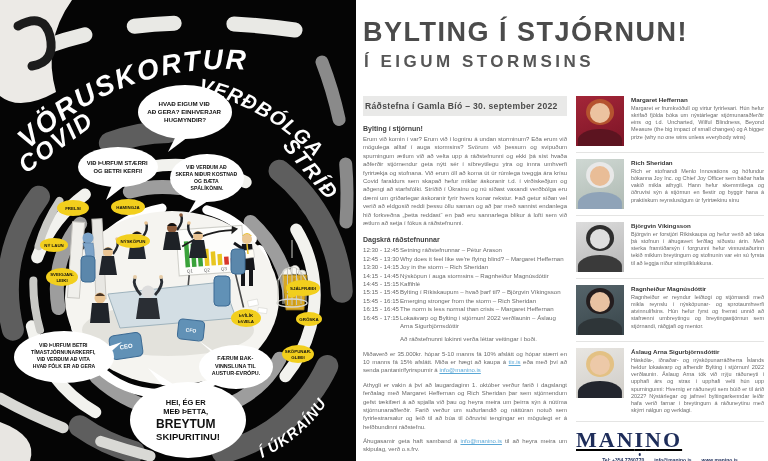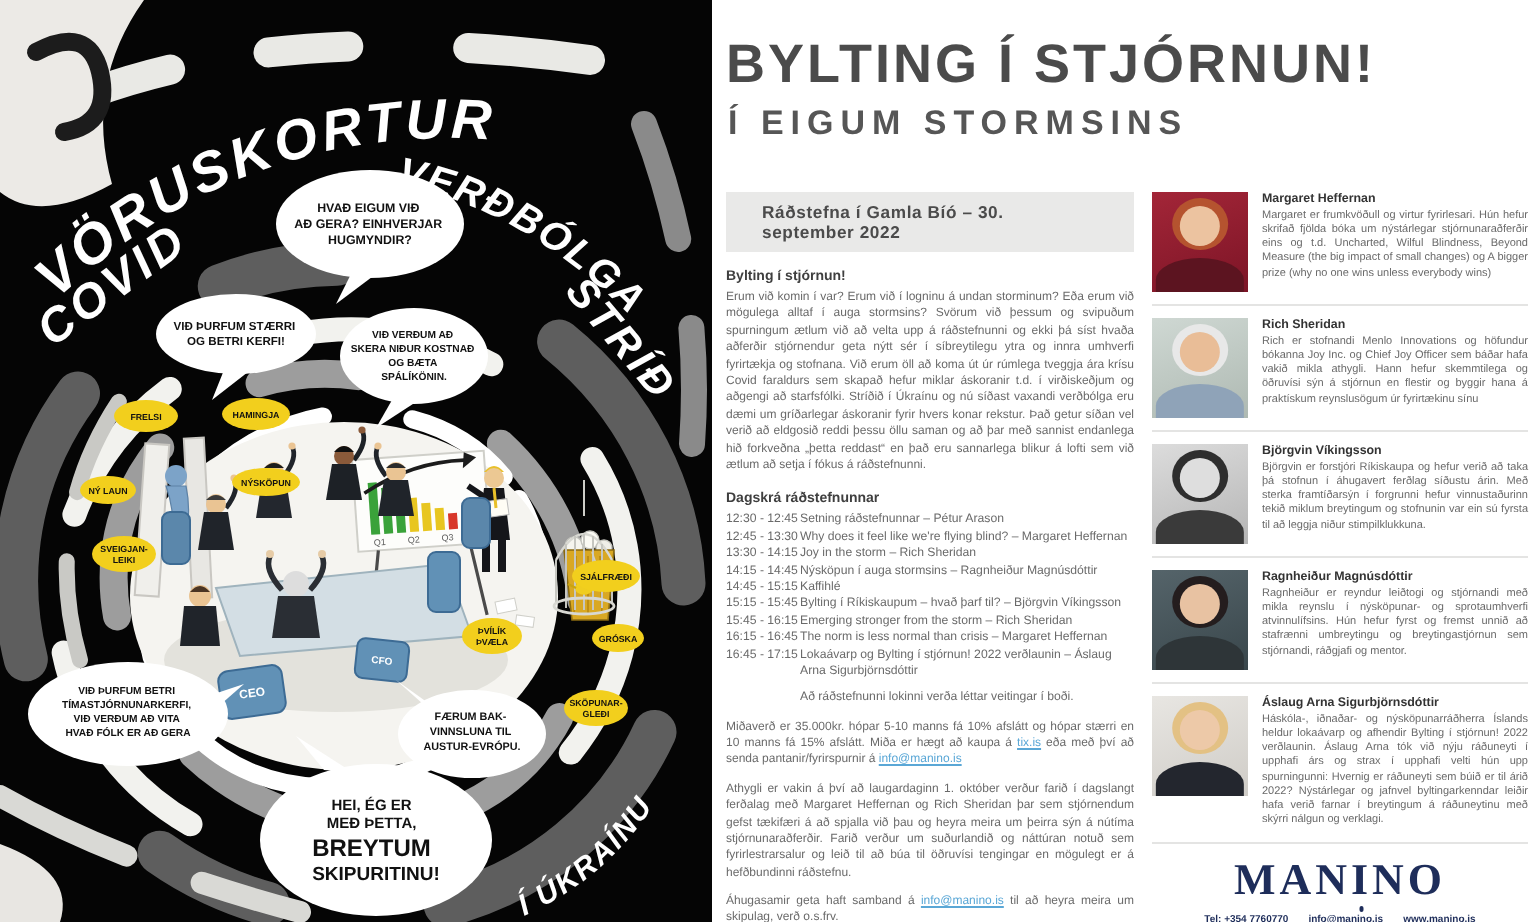--- a/index.html
+++ b/index.html
@@ -12,21 +12,21 @@
 
   
   .content{position:absolute;left:363px;top:0;width:402px;height:461px;padding-top:19px;}
   .title{font-size:27px;font-weight:bold;color:#4b4b4b;letter-spacing:1.5px;line-height:1.0;margin:0;}
   .subtitle{font-size:17px;font-weight:bold;color:#565656;letter-spacing:3.5px;margin:6px 0 0 1px;}
   .cols{display:flex;gap:9px;margin-top:24px;}
   .col-left{width:204px;flex:none;}
   .col-right{width:188px;flex:none;}
 
   .event-bar{background:#e9e9e8;color:#4b4b4b;font-weight:bold;font-size:8.6px;
-    padding:5px 18px;letter-spacing:.3px;}
+    padding:5px 2px;letter-spacing:.3px;}
   .h-small{font-size:7px;font-weight:bold;color:#3f3f3f;margin:9px 0 3px 0;}
   .body-txt{font-size:6px;line-height:1.4;color:#6a6a6a;text-align:justify;margin:0;}
   .mt{margin-top:6px;}
   a.link{color:#5aa7d6;text-decoration:underline;cursor:pointer;}
 
   .agenda{margin-top:3px;}
   .agenda-row{display:flex;font-size:6.1px;line-height:1.38;color:#6a6a6a;}
   .agenda-time{width:37px;flex:none;}
   .agenda-title{flex:1;}
   .agenda-note{font-size:6.1px;color:#6a6a6a;margin:5px 0 0 37px;line-height:1.35;}
@@ -34,21 +34,21 @@
   .speaker{display:flex;gap:7px;padding:6px 0 6px 0;border-bottom:1px solid #e4e4e3;}
   .speaker:first-child{padding-top:0;}
   .photo{width:48px;height:50px;flex:none;position:relative;overflow:hidden;}
   .photo .hair{position:absolute;width:58%;height:52%;left:50%;top:5%;transform:translateX(-50%);border-radius:50%;}
   .photo .head{position:absolute;width:42%;height:40%;left:50%;top:14%;transform:translateX(-50%);border-radius:50%;}
   .photo .torso{position:absolute;width:92%;height:44%;left:50%;bottom:-9%;transform:translateX(-50%);border-radius:50% 50% 0 0;}
   .s-text{flex:1;}
   .s-name{font-size:6.2px;font-weight:bold;color:#333;margin:0 0 1.5px 0;}
   .s-bio{font-size:5.5px;line-height:1.32;color:#6a6a6a;text-align:justify;margin:0;}
 
-  .footer{margin-top:7px;text-align:center;}
+  .footer{margin-top:7px;text-decoration:underline;}
   .logo{font-family:"Liberation Serif",serif;font-size:22px;font-weight:bold;color:#1e2d5a;
     letter-spacing:2px;line-height:1;}
   .logo .li{position:relative;}
   .logo .li::after{content:"";position:absolute;left:50%;transform:translateX(-50%);bottom:-4px;
     width:2.5px;height:2.5px;border-radius:50%;background:#1e2d5a;}
   .contact{font-size:5px;font-weight:bold;color:#1e2d5a;margin-top:6px;display:flex;
     justify-content:center;gap:10px;}
 </style>
 </head>
 <body>

